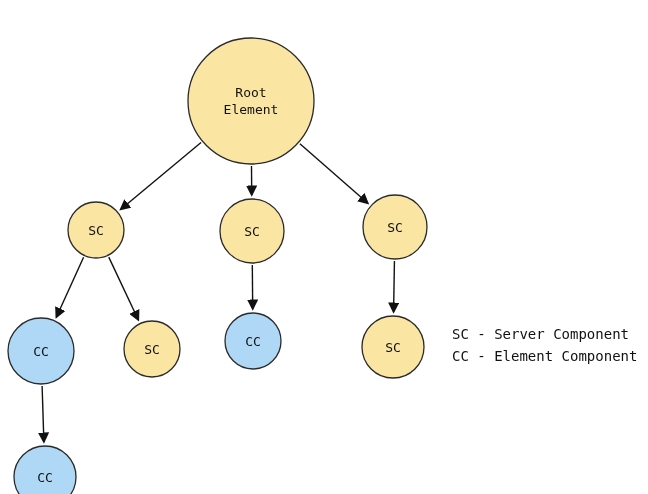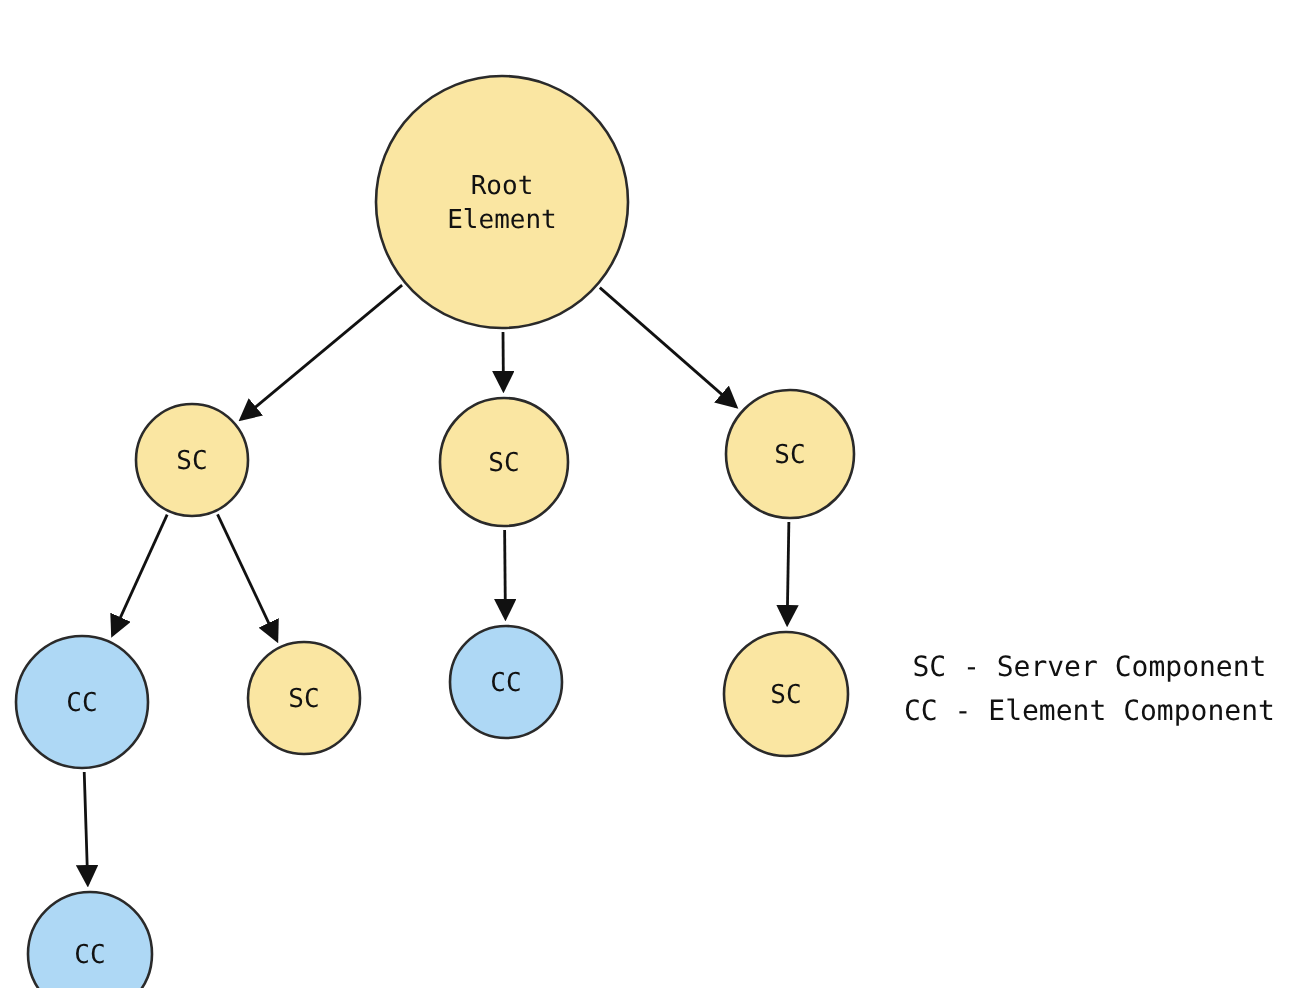--- a/index.html
+++ b/index.html
@@ -20,21 +20,20 @@
     font-family: "DejaVu Sans Mono", monospace;
   }
   .legend {
     position: absolute;
     left: 452px;
     top: 292px;
     font-size: 14px;
     line-height: 22px;
     color: #111111;
     white-space: nowrap;
-    text-align: center;
   }
 </style>
 </head>
 <body>
 
 <div class="stage">
   <svg width="648" height="494" viewBox="0 0 648 494" xmlns="http://www.w3.org/2000/svg">
       <defs>
         <marker id="arrow" viewBox="0 0 10 10" refX="8.5" refY="5" markerWidth="8" markerHeight="8" orient="auto-start-reverse">
           <path d="M0,0 L10,5 L0,10 Z" fill="#111111"></path>

